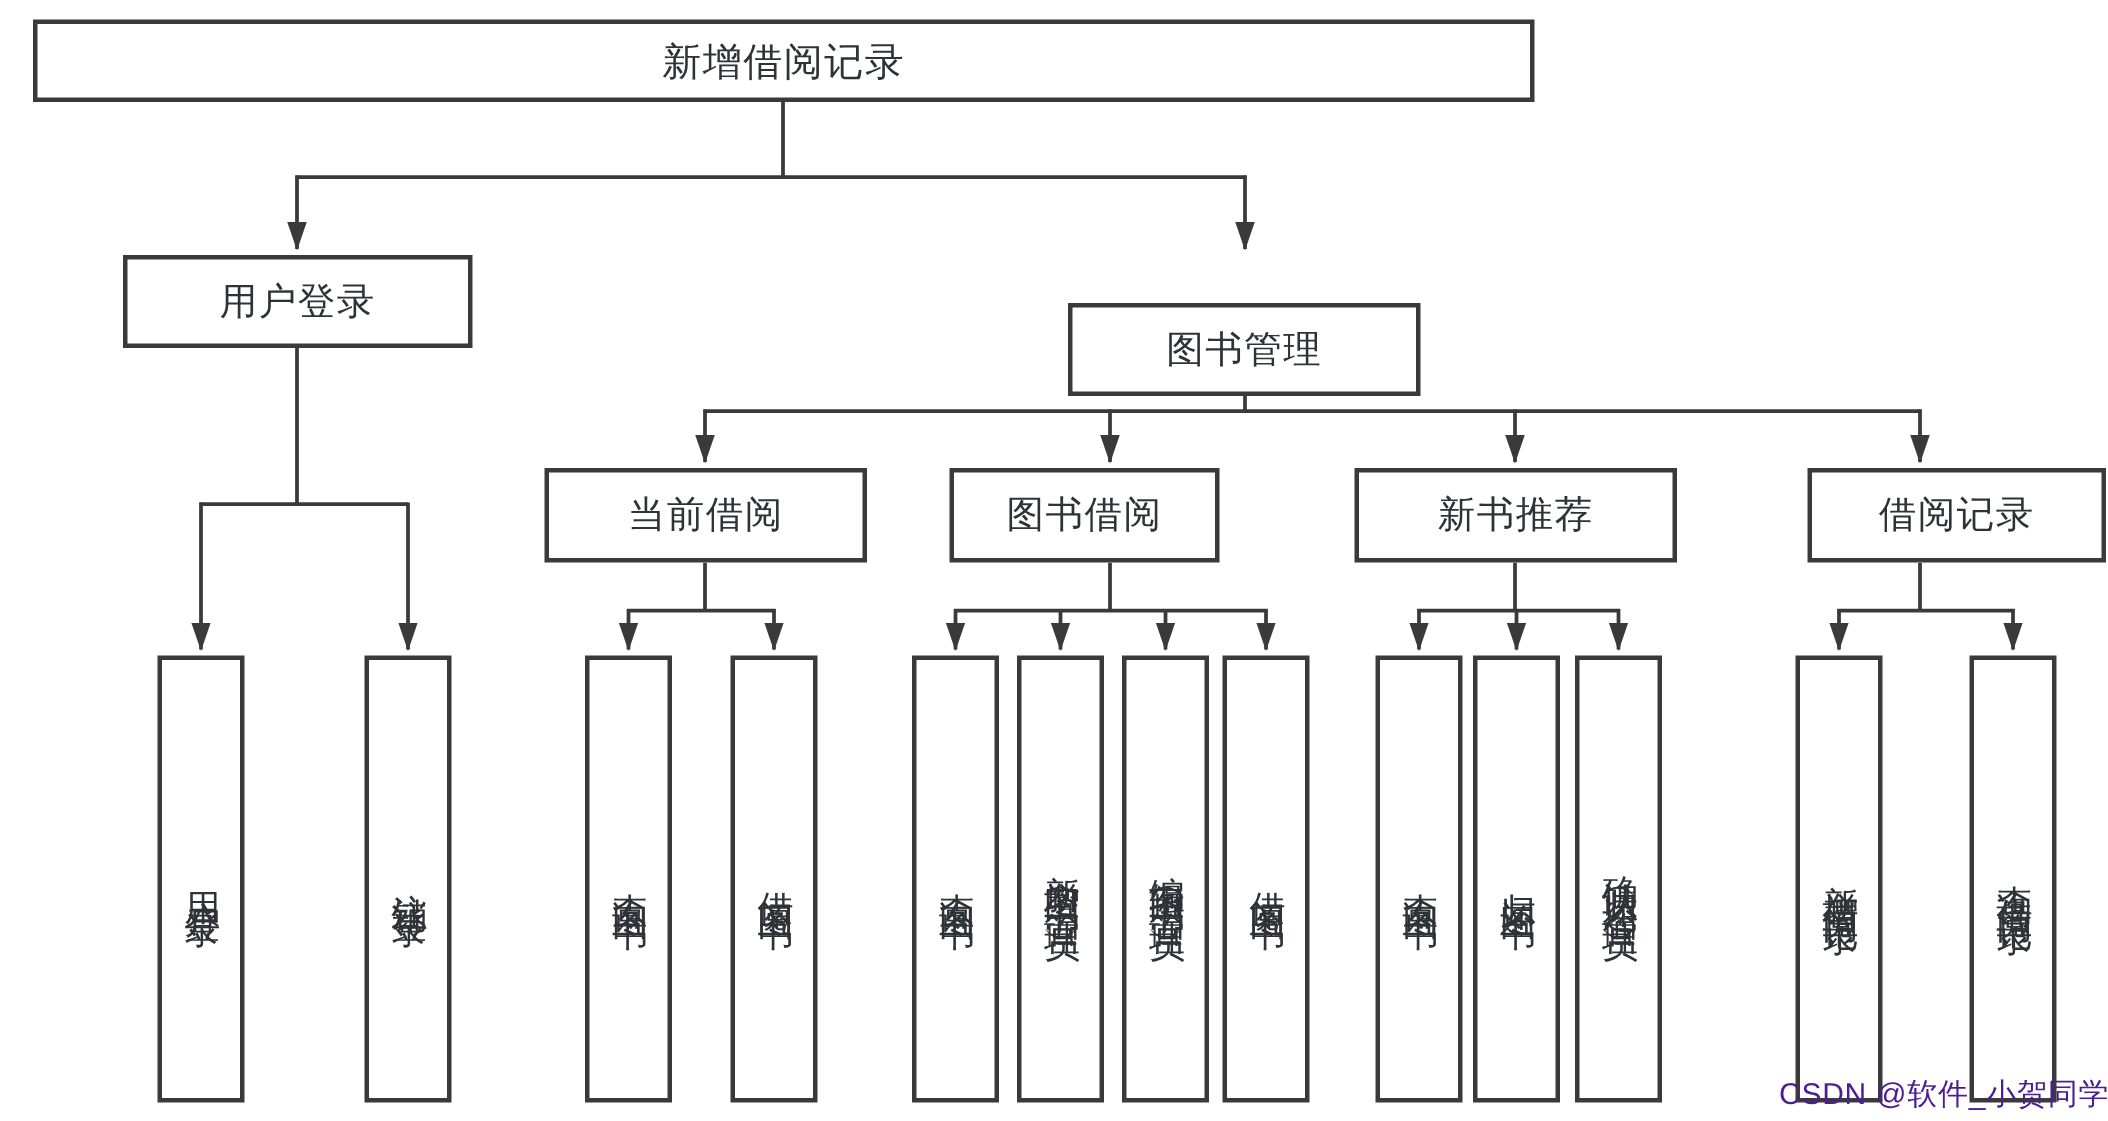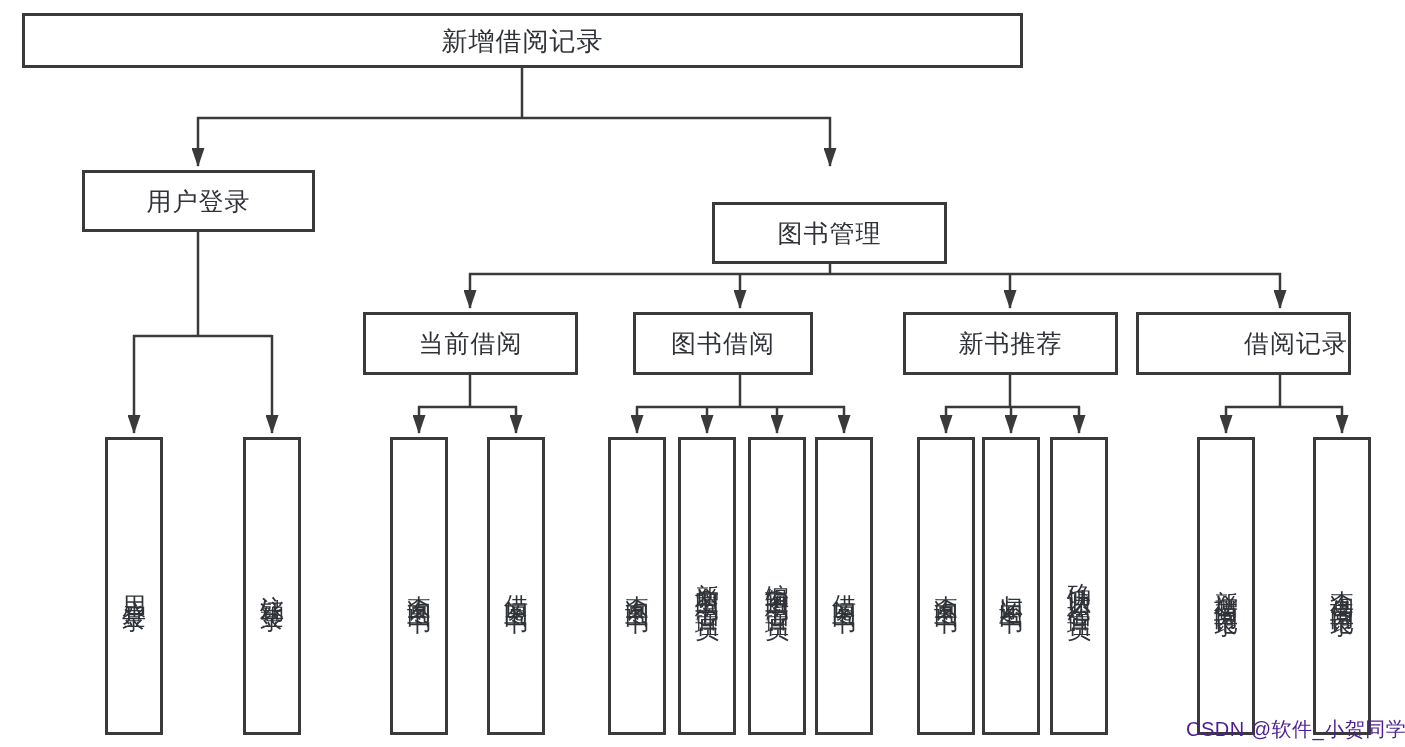--- a/index.html
+++ b/index.html
@@ -43,21 +43,21 @@
     line-height: 1;
     white-space: nowrap;
   }
   
   .b-root  { left: 22px;   top: 13px;  width: 1001px; height: 55px; }
   .b-l2a   { left: 82px;   top: 170px; width: 233px;  height: 62px; }
   .b-l2b   { left: 712px;  top: 170px; width: 235px;  height: 62px; margin-top: 32px; }
   .b-l3a   { left: 363px;  top: 312px; width: 215px;  height: 63px; }
   .b-l3b   { left: 633px;  top: 312px; width: 180px;  height: 63px; }
   .b-l3c   { left: 903px;  top: 312px; width: 215px;  height: 63px; }
-  .b-l3d   { left: 1136px; top: 312px; width: 215px;  height: 63px; justify-content: flex-end; }
+  .b-l3d   { left: 1205px; top: 312px; width: 199px;  height: 63px; }
   .leaf    { top: 437px; width: 58px; height: 298px; }
   .x105  { left: 105px; }  .x243  { left: 243px; }
   .x390  { left: 390px; }  .x487  { left: 487px; }
   .x608  { left: 608px; }  .x678  { left: 678px; }
   .x748  { left: 748px; }  .x815  { left: 815px; }
   .x917  { left: 917px; }  .x982  { left: 982px; }
   .x1050 { left: 1050px; }
   .x1197 { left: 1197px; } .x1313 { left: 1313px; }
   .watermark {
     position: absolute;

